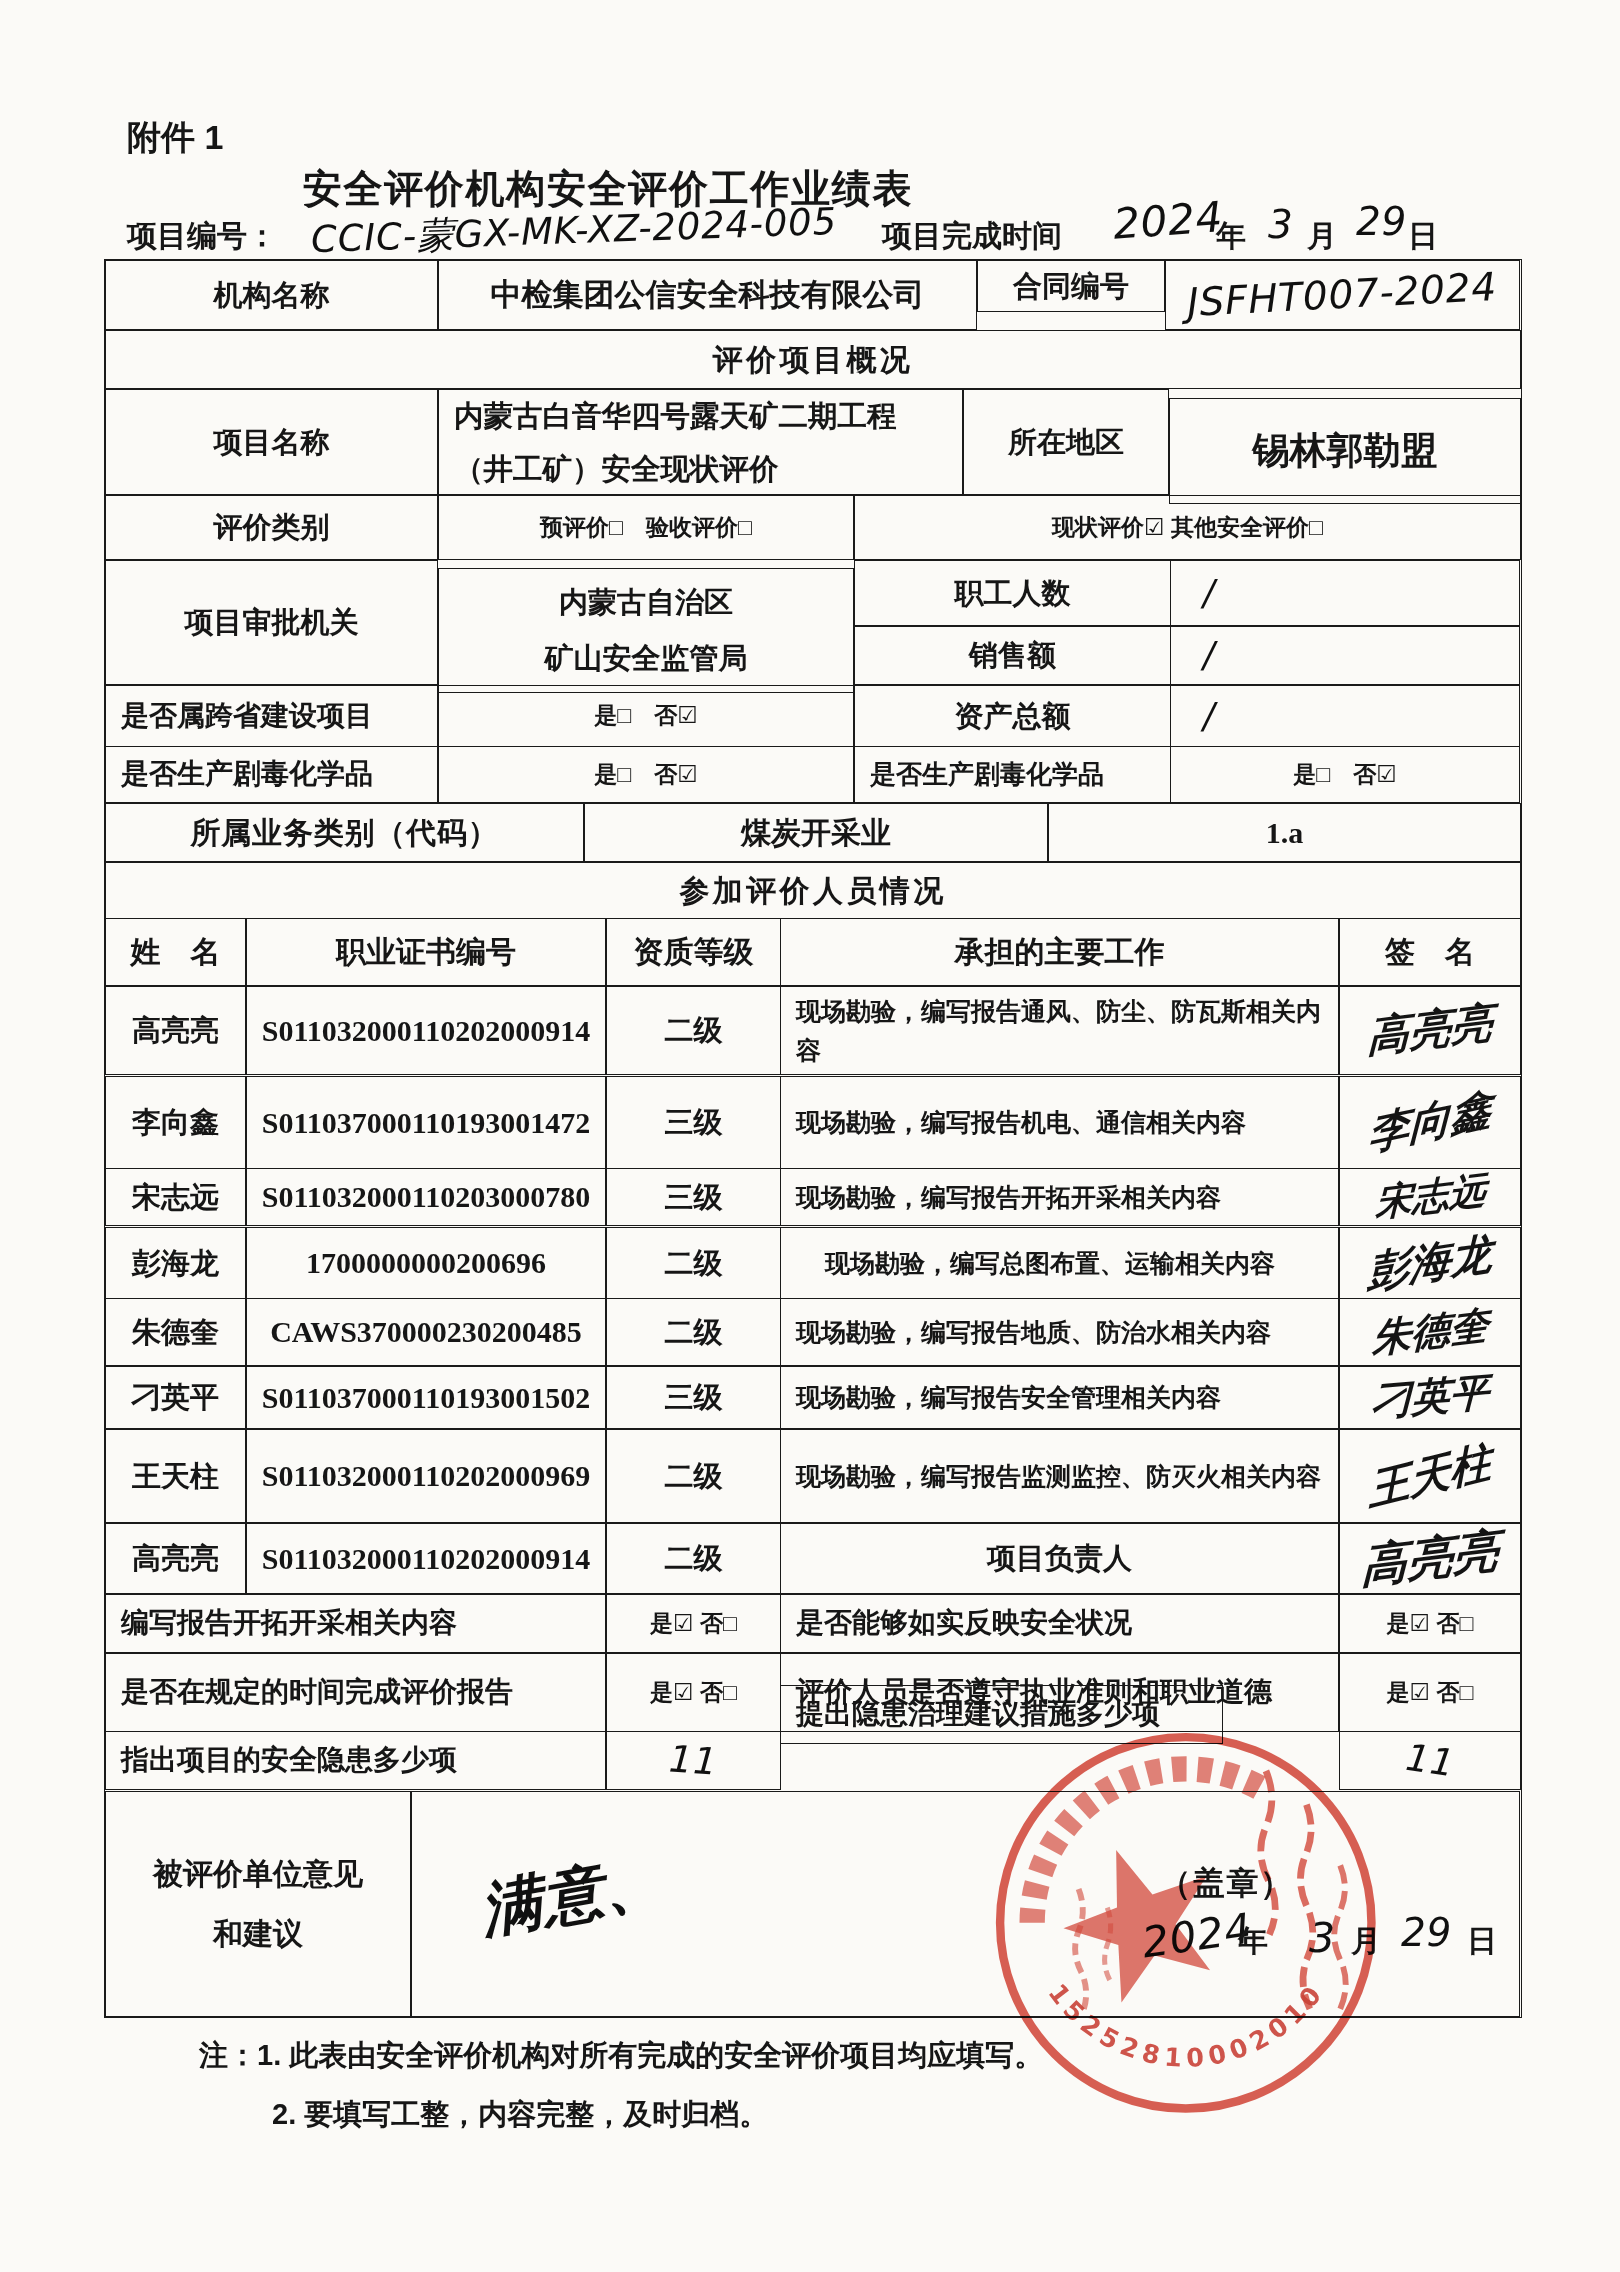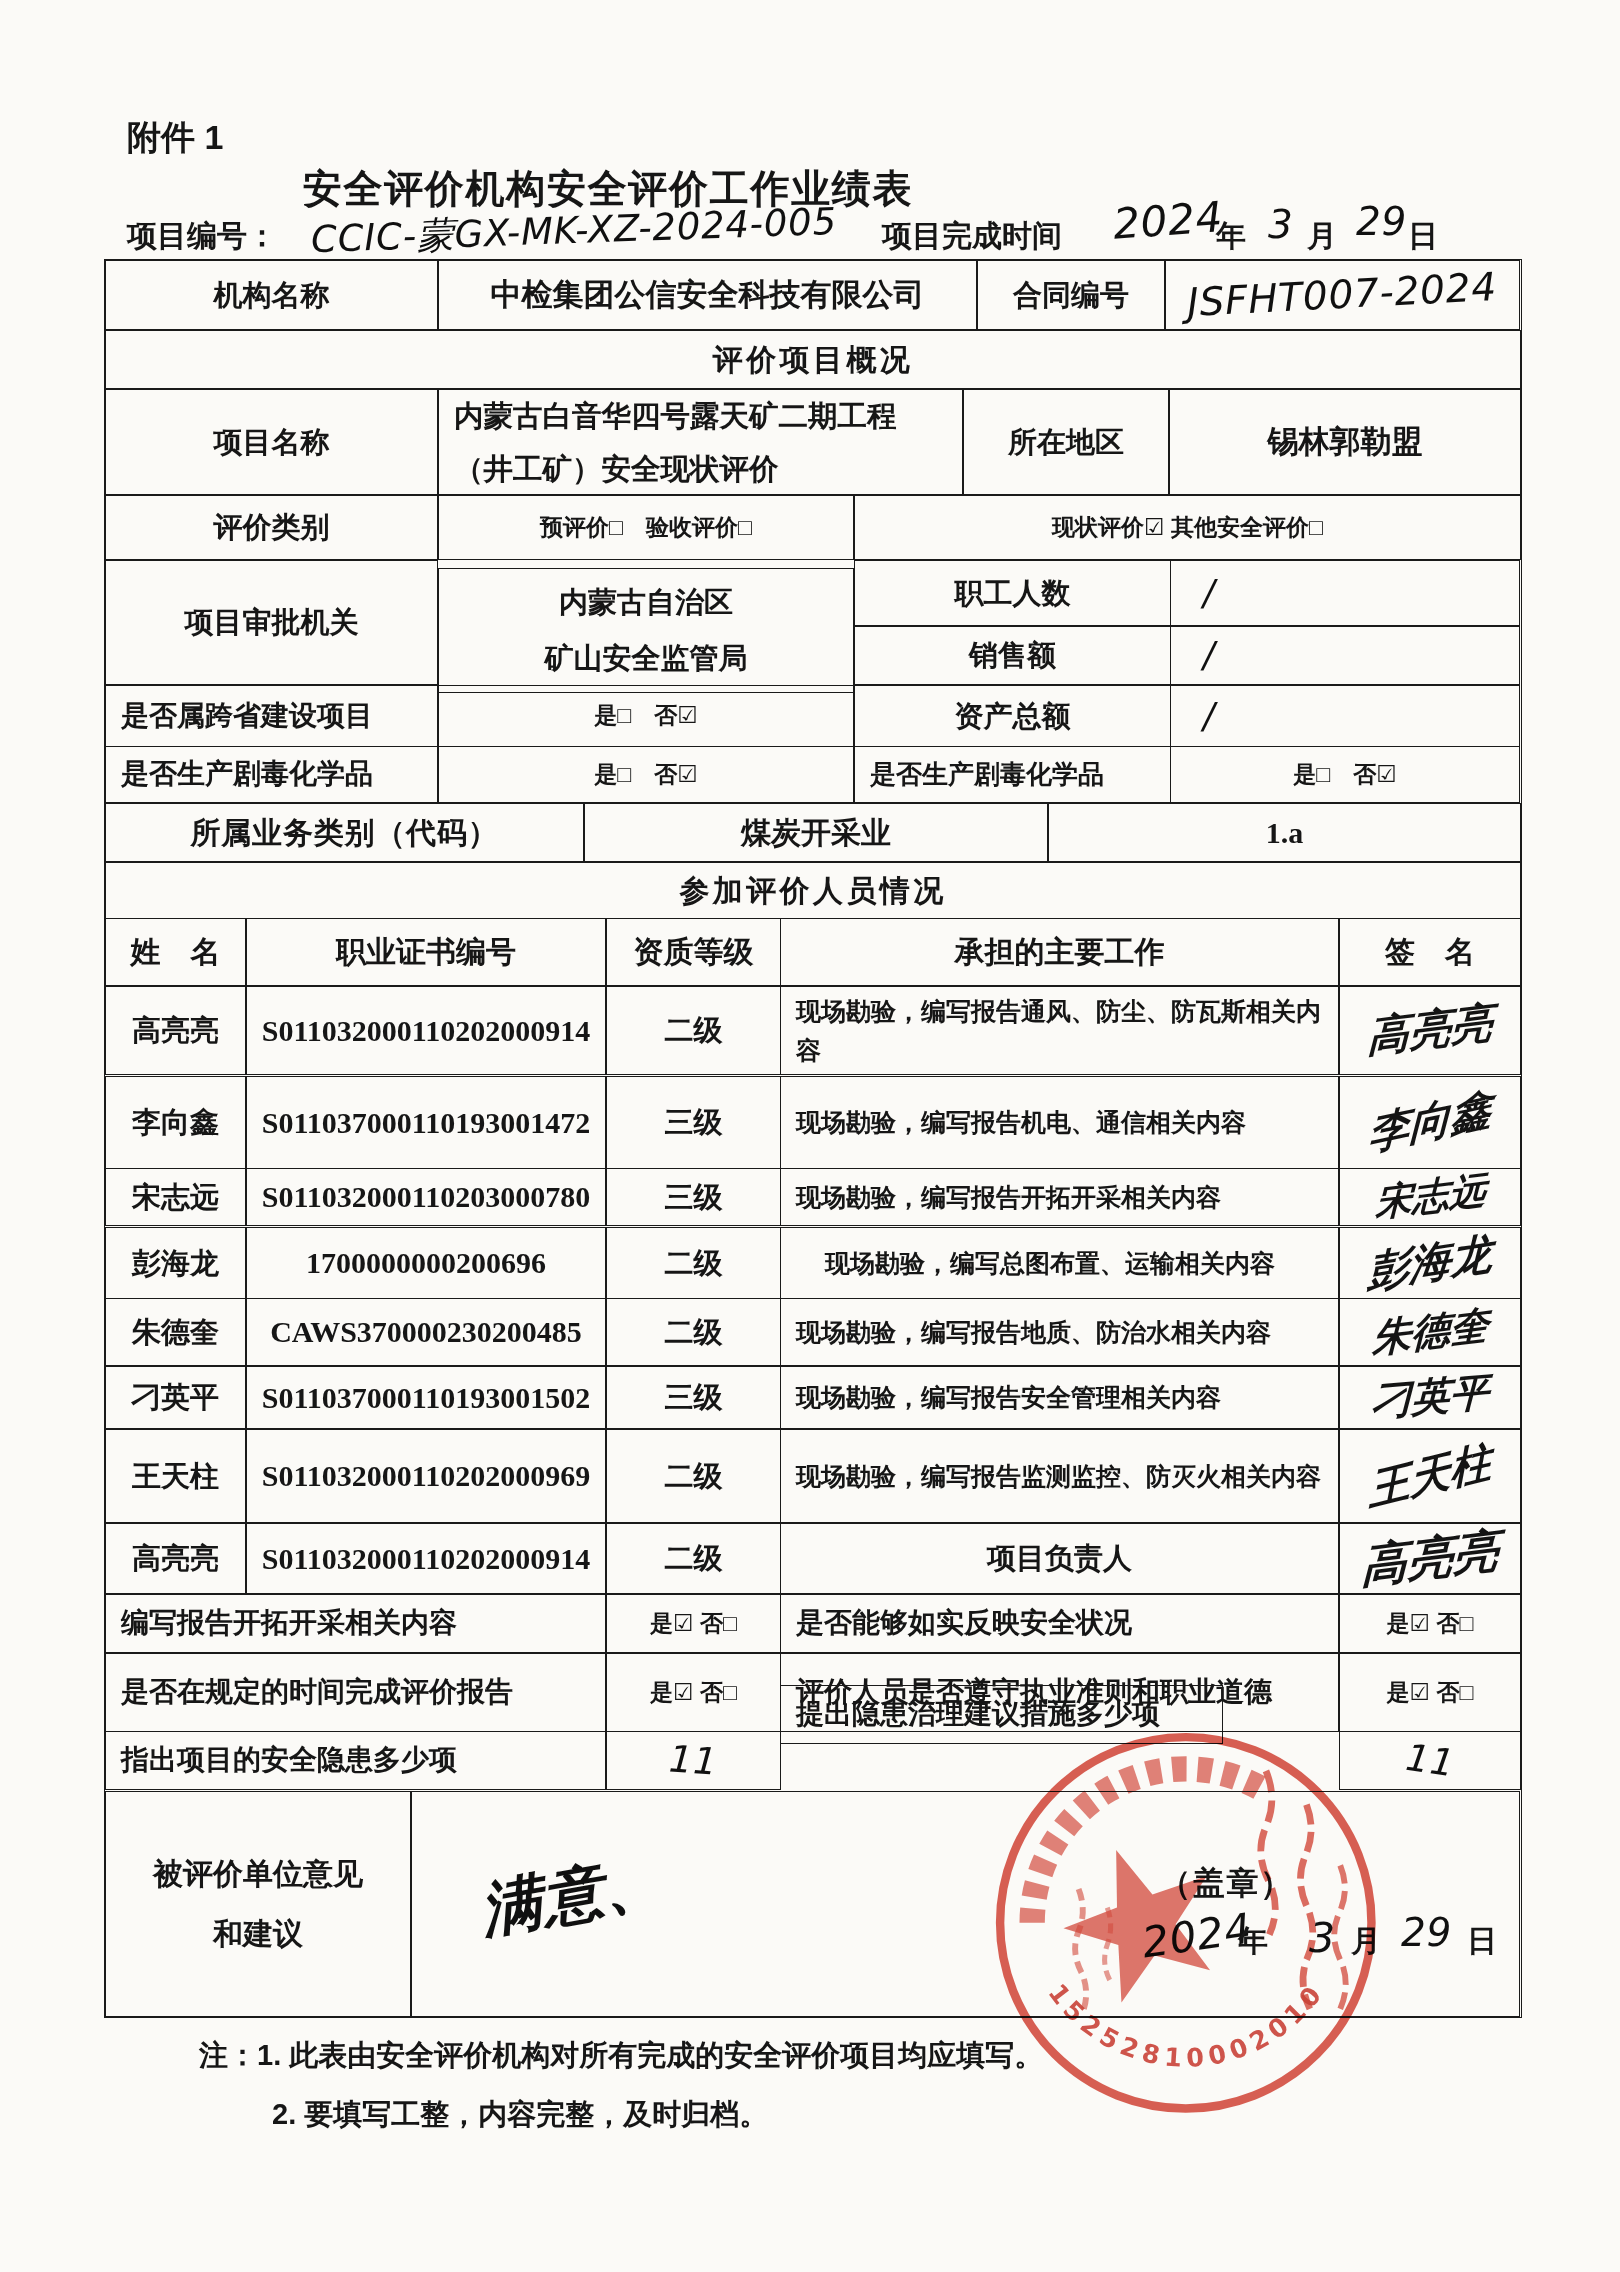--- a/index.html
+++ b/index.html
@@ -44,36 +44,36 @@
     <span class="plbl hw" style="left:1268px;top:-6.8px;font-size:39px;">3</span>
     <span class="plbl" style="left:1307px;">月</span>
     <span class="plbl hw" style="left:1356px;top:-10px;font-size:39px;">29</span>
     <span class="plbl" style="left:1408px;">日</span>
   </div>
 
   <div class="abs tbl">
 
     <div class="cell" style="left:0;top:0;width:333px;height:70px;">机构名称</div>
     <div class="cell" style="left:333px;top:0;width:539px;height:70px;font-size:31px;">中检集团公信安全科技有限公司</div>
-    <div class="cell" style="left:872px;top:0;width:188px;height:70px;">合同编号</div>
+    <div class="cell" style="left:872px;top:0;width:188px;height:52px;">合同编号</div>
     <div class="cell" style="left:1060px;top:0;width:355px;height:70px;">
       <span class="hw" style="font-size:39px;transform:rotate(-3deg);">JSFHT007-2024</span>
     </div>
 
     <div class="cell sect" style="left:0;top:70px;width:1416px;height:59px;">评价项目概况</div>
 
     <div class="cell" style="left:0;top:129px;width:333px;height:106px;">项目名称</div>
     <div class="cell left" style="left:333px;top:129px;width:525px;height:106px;font-size:29.5px;">
       <div style="line-height:1.8;">
           <div>内蒙古白音华四号露天矿二期工程</div>
           <div>（井工矿）安全现状评价</div>
         </div>
     </div>
     <div class="cell" style="left:858px;top:129px;width:206px;height:106px;">所在地区</div>
-    <div class="cell" style="left:1064px;top:129px;width:352px;height:106px;font-size:31px;">锡林郭勒盟</div>
+    <div class="cell" style="left:1064px;top:138px;width:352px;height:106px;font-size:37px;">锡林郭勒盟</div>
 
     <div class="cell" style="left:0;top:235px;width:333px;height:65px;">评价类别</div>
     <div class="cell chk" style="left:333px;top:235px;width:416px;height:65px;">预评价□　验收评价□</div>
     <div class="cell chk" style="left:749px;top:235px;width:667px;height:65px;">现状评价☑  其他安全评价□</div>
 
     <div class="cell" style="left:0;top:300px;width:333px;height:125px;">项目审批机关</div>
     <div class="cell" style="left:333px;top:308px;width:416px;height:125px;">
       <div style="line-height:1.9;">
           <div>内蒙古自治区</div>
           <div>矿山安全监管局</div>

